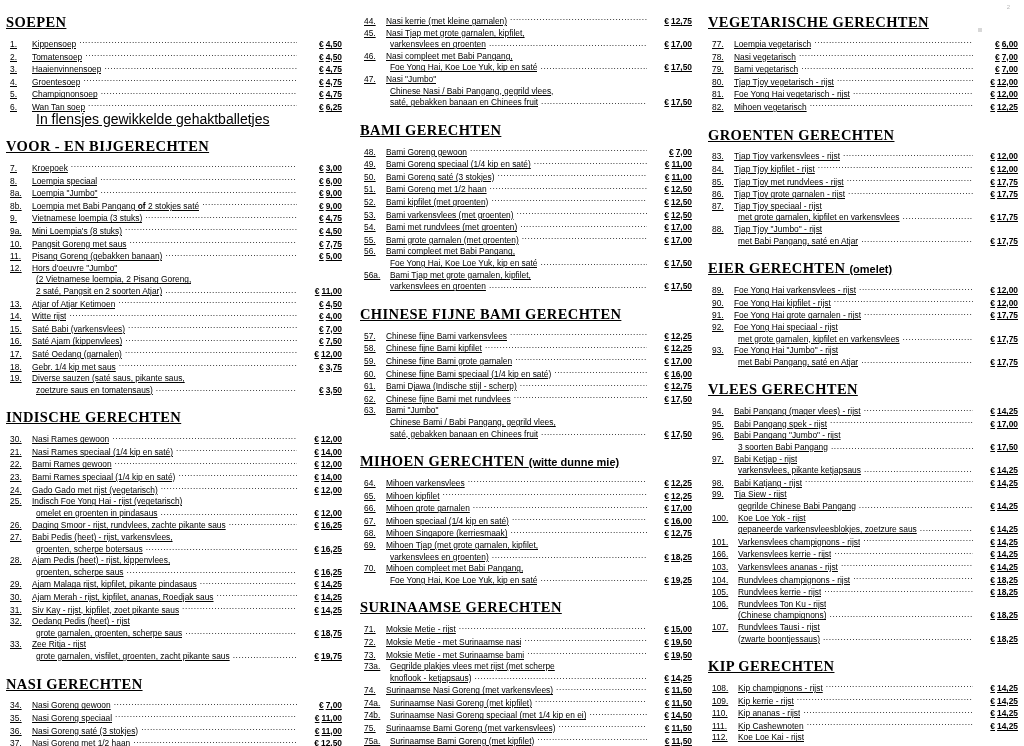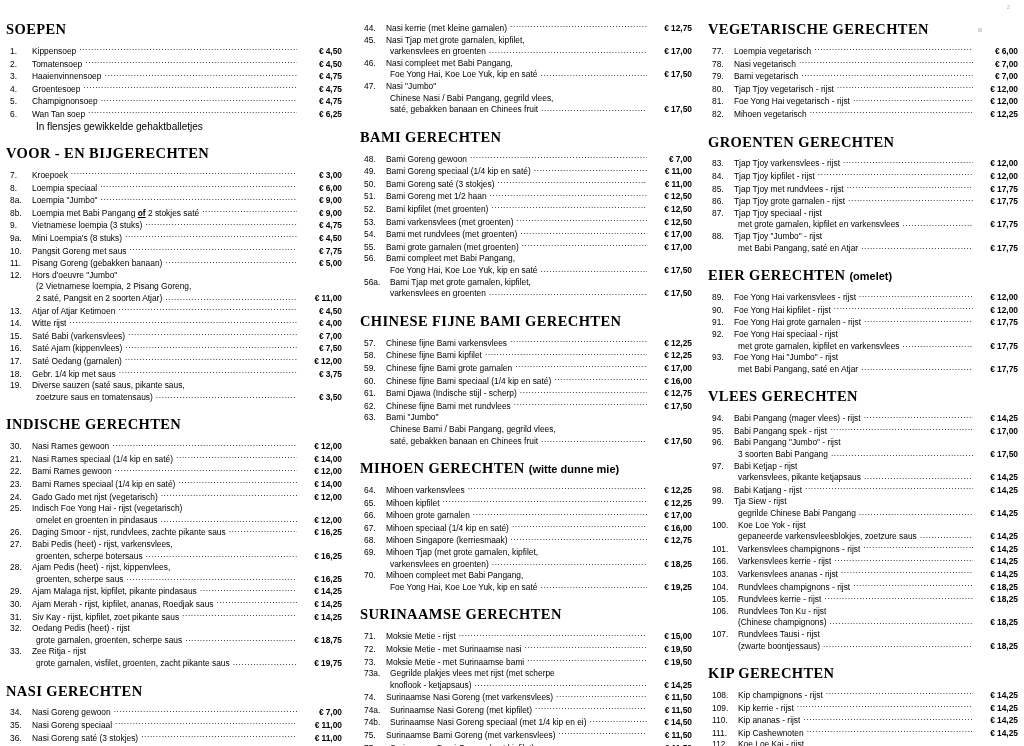--- a/index.html
+++ b/index.html
@@ -13,21 +13,22 @@
     font-family: "Liberation Sans", sans-serif;
     color: #000000;
     overflow: hidden;
     position: relative;
   }
   .page {
     position: relative;
     width: 1024px;
     height: 746px;
     box-sizing: border-box;
-    padding: 22px 0 0 0;
+    padding: 15px 0 0 0;
+    text-decoration: underline;
   }
   .page-mark {
     position: absolute;
     top: 4px;
     right: 14px;
     font-size: 6px;
     color: #b8b8b8;
     letter-spacing: 0;
   }
   .page-mark2 {
@@ -128,21 +129,21 @@
     padding-left: 1px;
   }
   .price .cur { margin-right: 2px; }
   .cont {
     padding-left: 30px;
     align-items: center;
   }
   .cont .name { }
   .note {
     padding-left: 30px;
-    font-size: 10px;
+    font-size: 14px;
     line-height: 11.6px;
   }
   .u { text-decoration: underline; font-weight: bold; }
 </style>
 </head>
 <body>
 
 <div class="page">
   <div class="page-mark">2</div>
   <div class="page-mark2"></div>

